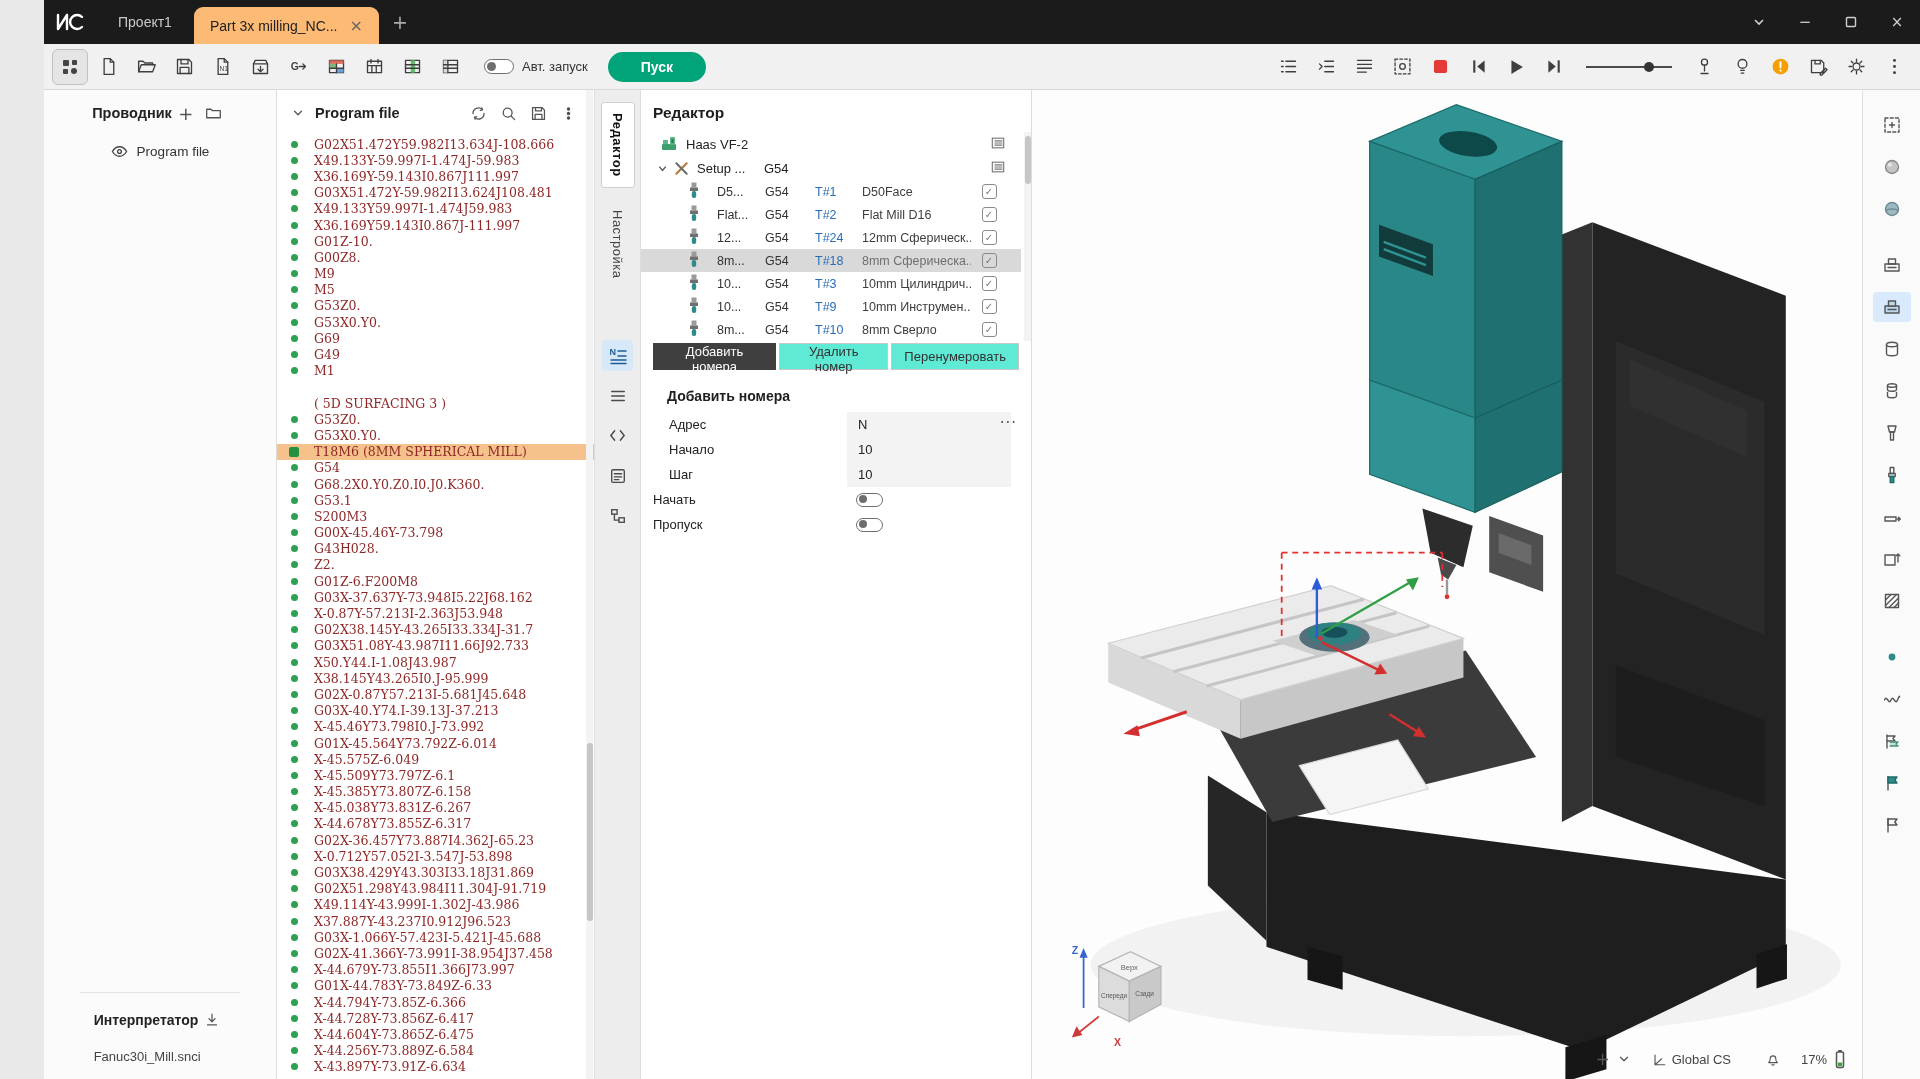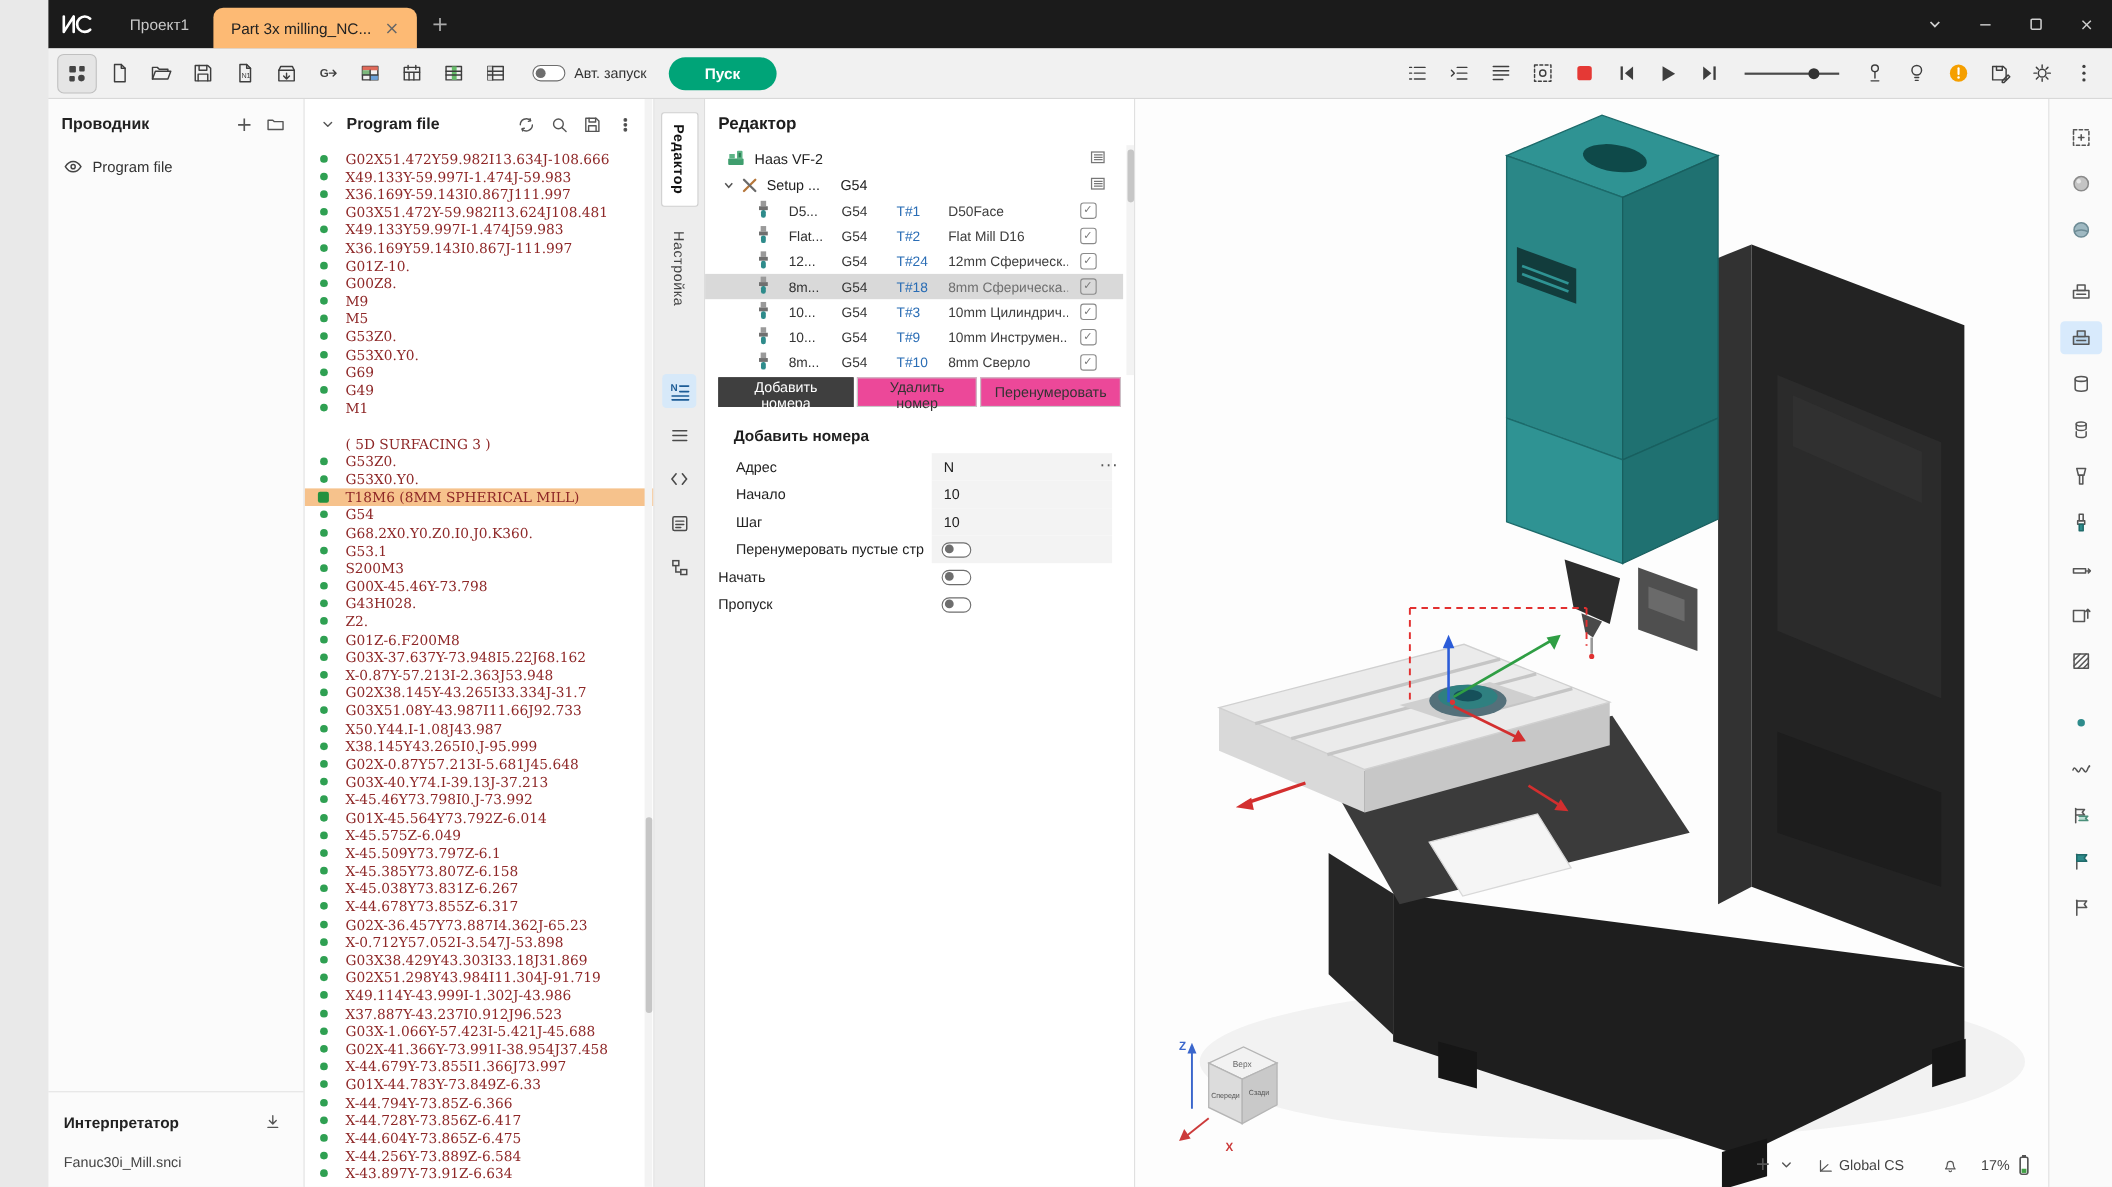--- a/index.html
+++ b/index.html
@@ -29,21 +29,21 @@
   .tb-right { margin-left:auto; display:flex; align-items:center; gap:2px; }
   .stop-btn svg rect { fill:#e53935; stroke:none; }
   .slider { width:86px; height:30px; position:relative; margin:0 12px; }
   .slider .track { position:absolute; left:0; right:0; top:14px; height:2px; background:#4a4a4a; }
   .slider .dot { position:absolute; left:68%; top:10px; width:10px; height:10px; border-radius:50%; background:#333; }
 
   
   .main { flex:1; display:flex; min-height:0; }
 
   
-  .explorer { width:233px; flex:0 0 233px; background:#fbfbfb; border-right:1px solid #ddd; display:flex; flex-direction:column; }
+  .explorer { width:233px; flex:0 0 233px; background:#fbfbfb; border-right:1px solid #ddd; display:flex; flex-direction:column;align-items:center; }
   .panel-head { height:46px; display:flex; align-items:center; padding:0 12px; }
   .panel-title { font-size:14.5px; font-weight:bold; color:#222; }
   .ph-spacer { flex:1; }
   .mini-btn { width:28px; height:28px; display:flex; align-items:center; justify-content:center; color:#555; font-size:18px; }
   .mini-btn svg { stroke:#555; fill:none; stroke-width:1.5; stroke-linecap:round; stroke-linejoin:round; }
   .exp-item { display:flex; align-items:center; padding:8px 14px; gap:9px; font-size:13.5px; color:#333; }
   .exp-bottom { margin-top:auto; }
   .exp-section { border-top:1px solid #e3e3e3; padding:13px 14px 15px; }
   .exp-sec-head { display:flex; align-items:center; }
   .exp-sec-title { font-size:14px; font-weight:bold; color:#222; }
@@ -87,21 +87,21 @@
   .t-cs { color:#333; }
   .t-num { color:#2a6db5; }
   .t-desc { color:#3d3d3d; overflow:hidden; white-space:nowrap; }
   .tool-row.k-selected .t-desc { color:#6f6f6f; }
   .t-check { width:15px; height:15px; border:1.5px solid #8a8a8a; border-radius:3px; display:flex; align-items:center; justify-content:center; font-size:10px; color:#777; font-family:"DejaVu Sans",sans-serif; justify-self:center; }
   .num-head { display:flex; align-items:center; padding:14px 12px 8px; }
   .num-title { font-size:15px; font-weight:bold; color:#1e1e1e; }
   .num-actions { margin-left:auto; display:flex; gap:16px; }
   .num-action { display:flex; align-items:center; gap:5px; font-size:13px; color:#2b2b2b; }
   .num-tabs { display:flex; gap:3px; padding:2px 12px 0; }
-  .num-tab { height:27px; padding:0 12px; background:#ec4899; border:1px solid #c8c8c8; font-size:13px; color:#333; font-family:inherit; }
+  .num-tab { height:27px; padding:0 12px; background:#5eead4; border:1px solid #c8c8c8; font-size:13px; color:#333; font-family:inherit; }
   .num-tab.k-active { background:#3f3f3f; color:#fff; border-color:#3f3f3f; }
   .num-group-title { font-size:14px; font-weight:bold; color:#1e1e1e; padding:18px 0 8px 26px; }
   .num-rows { }
   .num-row { position:relative; height:25px; display:flex; align-items:center; }
   .num-label { padding-left:28px; font-size:13px; color:#222; position:relative; z-index:1; }
   .num-row.flush .num-label { padding-left:12px; }
   .num-band { position:absolute; left:206px; width:164px; top:0; bottom:0; background:#f3f3f3; }
   .num-value { position:absolute; left:217px; font-size:13px; color:#222; z-index:1; }
   .num-row .pill-toggle { position:absolute; left:215px; z-index:1; width:27px; height:14px; }
   .num-row .pill-toggle .knob { width:8px; height:8px; }
@@ -945,29 +945,20 @@
 
           </div>
 
           <div class="num-row k-value">
             <span class="num-band"></span>
             <span class="num-label">Шаг</span>
             <span class="num-value">10</span>
 
           </div>
 
-          <div class="num-row k-toggle">
-            <span class="num-band"></span>
-            <span class="num-label">Перенумеровать пустые стр</span>
-
-            <span class="pill-toggle">
-              <span class="knob"></span>
-            </span>
-
-          </div>
 
 
           <div class="num-row k-toggle flush">
 
             <span class="num-label">Начать</span>
 
             <span class="pill-toggle">
               <span class="knob"></span>
             </span>
 

